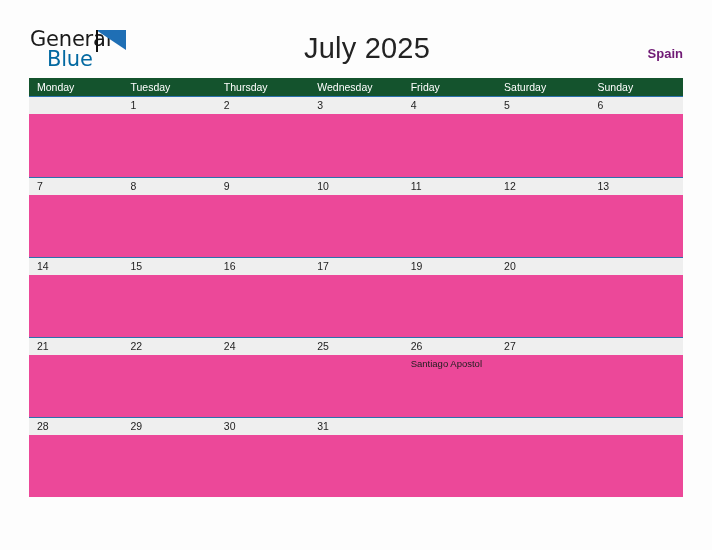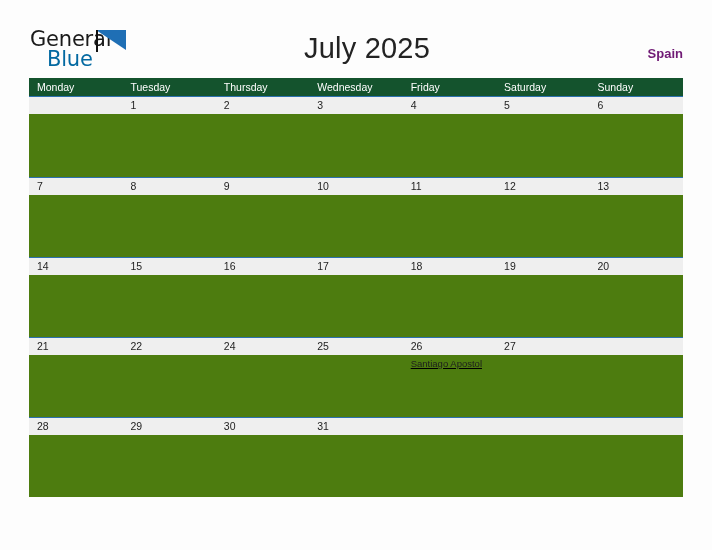--- a/index.html
+++ b/index.html
@@ -133,22 +133,21 @@
     font-size: 10.5px;
     color: #1d1d1d;
     font-family: "Liberation Sans", sans-serif;
     line-height: 17px;
     padding-left: 8px;
   }
 
   .week-body {
     display: flex;
     width: 654px;
-    background: #4d7c0f;
-    text-decoration: underline;
+    background: #ec4899;
   }
   .event-cell {
     width: 93.43px;
     padding-left: 8px;
     padding-top: 3px;
   }
   .event-text {
     font-size: 9.5px;
     color: #1d1d1d;
     font-family: "Liberation Sans", sans-serif;
@@ -266,21 +265,20 @@
           </div>
       </div>
     </div>
 
     <div class="week h3">
       <div class="week-band">
         <div class="day-num">14</div>
         <div class="day-num">15</div>
         <div class="day-num">16</div>
         <div class="day-num">17</div>
-        <div class="day-num">18</div>
         <div class="day-num">19</div>
         <div class="day-num">20</div>
       </div>
       <div class="week-body">
         <div class="event-cell">
             <div class="event-text"></div>
           </div>
         <div class="event-cell">
             <div class="event-text"></div>
           </div>

